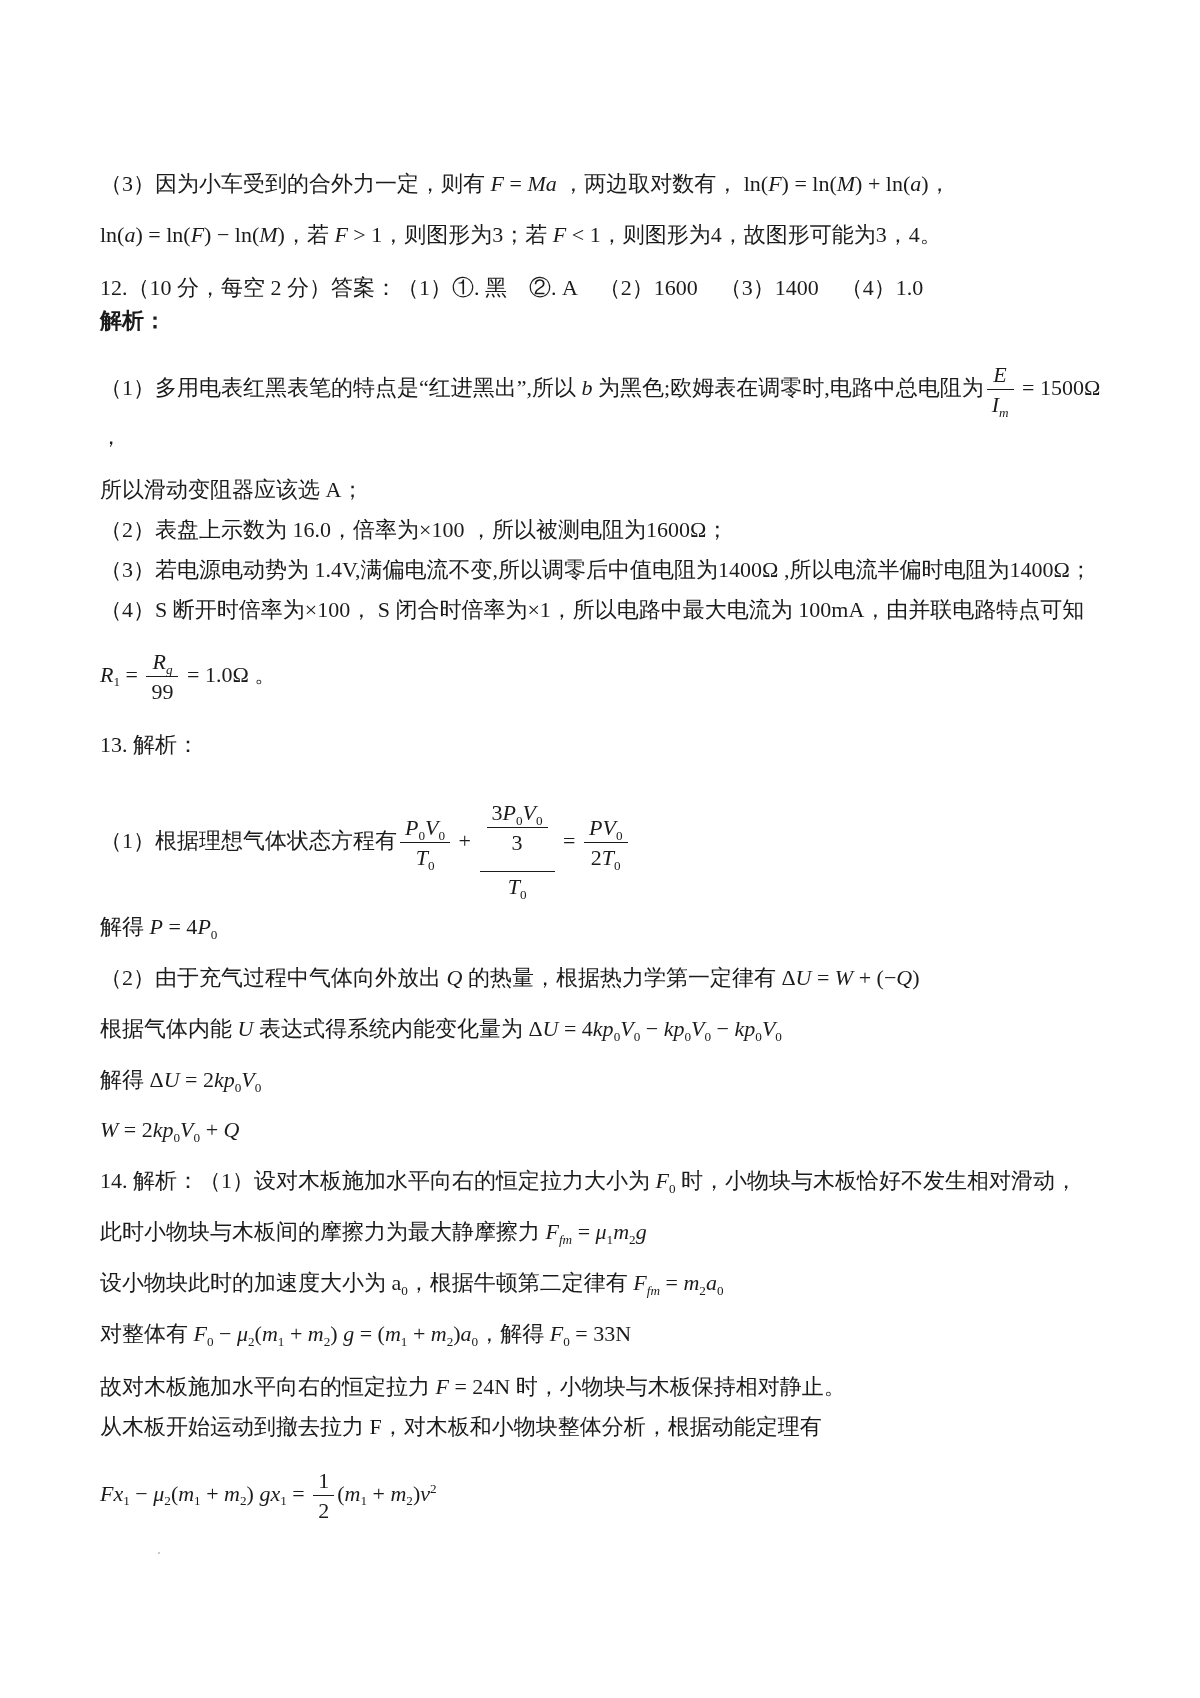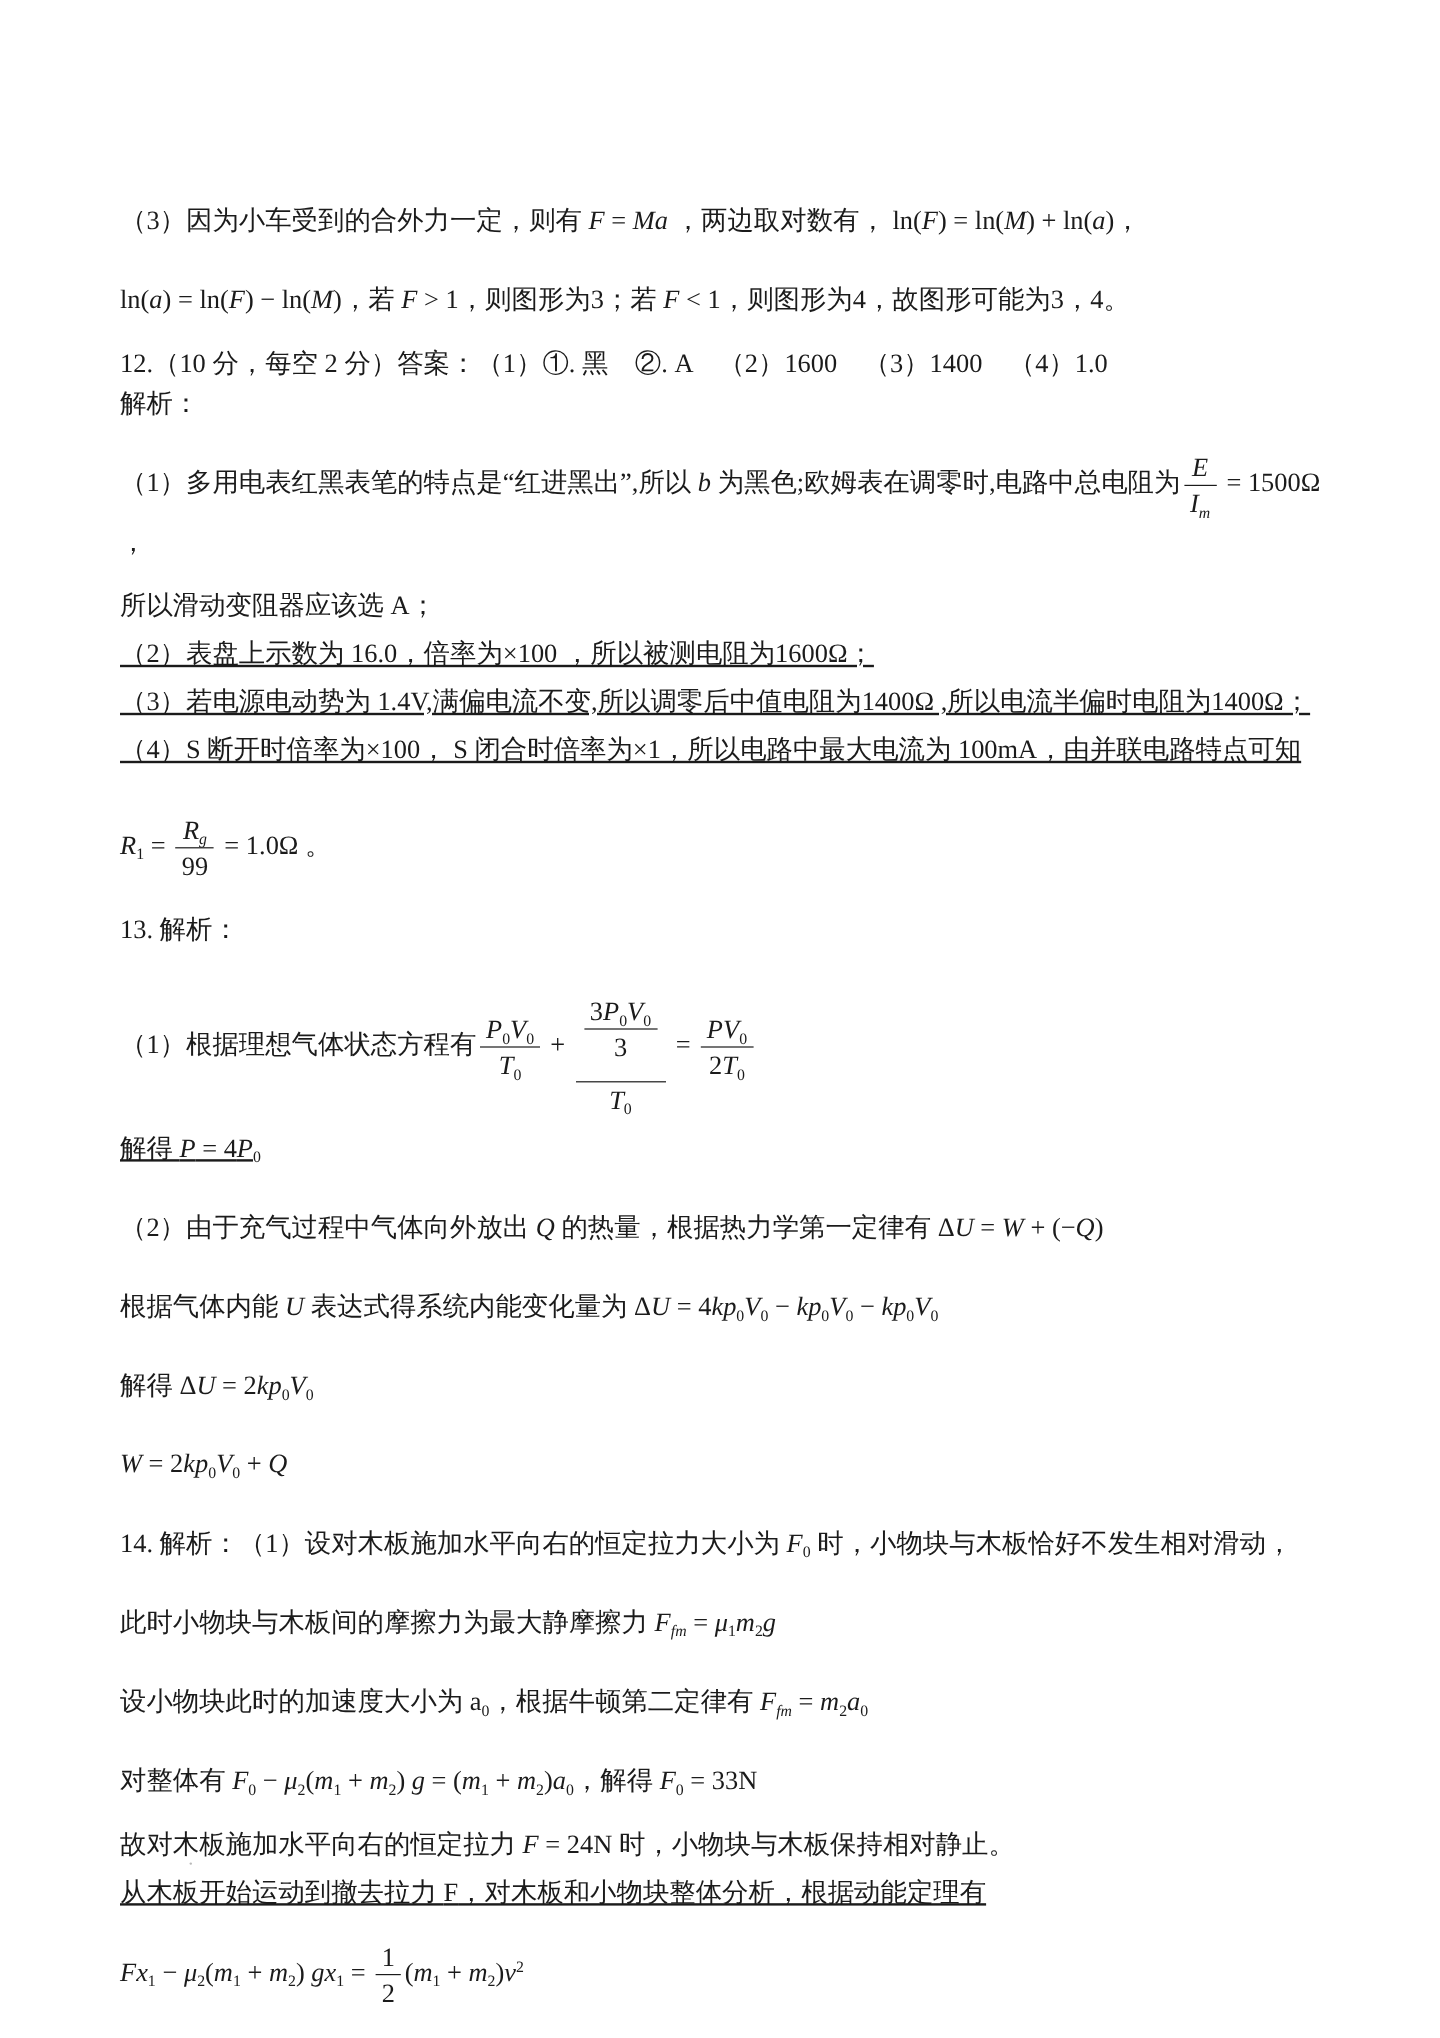--- a/index.html
+++ b/index.html
@@ -13,24 +13,24 @@
     font-family:"Liberation Serif","DejaVu Serif",serif;
     font-size:22px;
     line-height:1.45;
     padding:104px 88px 40px 100px;
     overflow:hidden;
     white-space:pre-wrap;
   }
   .line{min-height:31px;}
   
   .gap-0{margin-top:0;}
-  .gap-xs{margin-top:2px;}
-  .gap-s{margin-top:8px;text-decoration:underline;}
+  .gap-xs{margin-top:2px;font-weight:bold;}
+  .gap-s{margin-top:8px;}
   .gap-m{margin-top:21px;}
-  .gap-l{margin-top:34px;}
+  .gap-l{margin-top:19px;}
   
   .mi{font-style:italic;}
   .mr{font-style:normal;}
   .tx{font-style:normal;}
   sub{font-size:0.60em;line-height:0;vertical-align:-0.35em;}
   sub.si{font-style:italic;}
   sub.sd{font-style:normal;}
   sup{font-size:0.60em;line-height:0;vertical-align:0.55em;font-style:normal;}
   .frac{
     display:inline-block;

